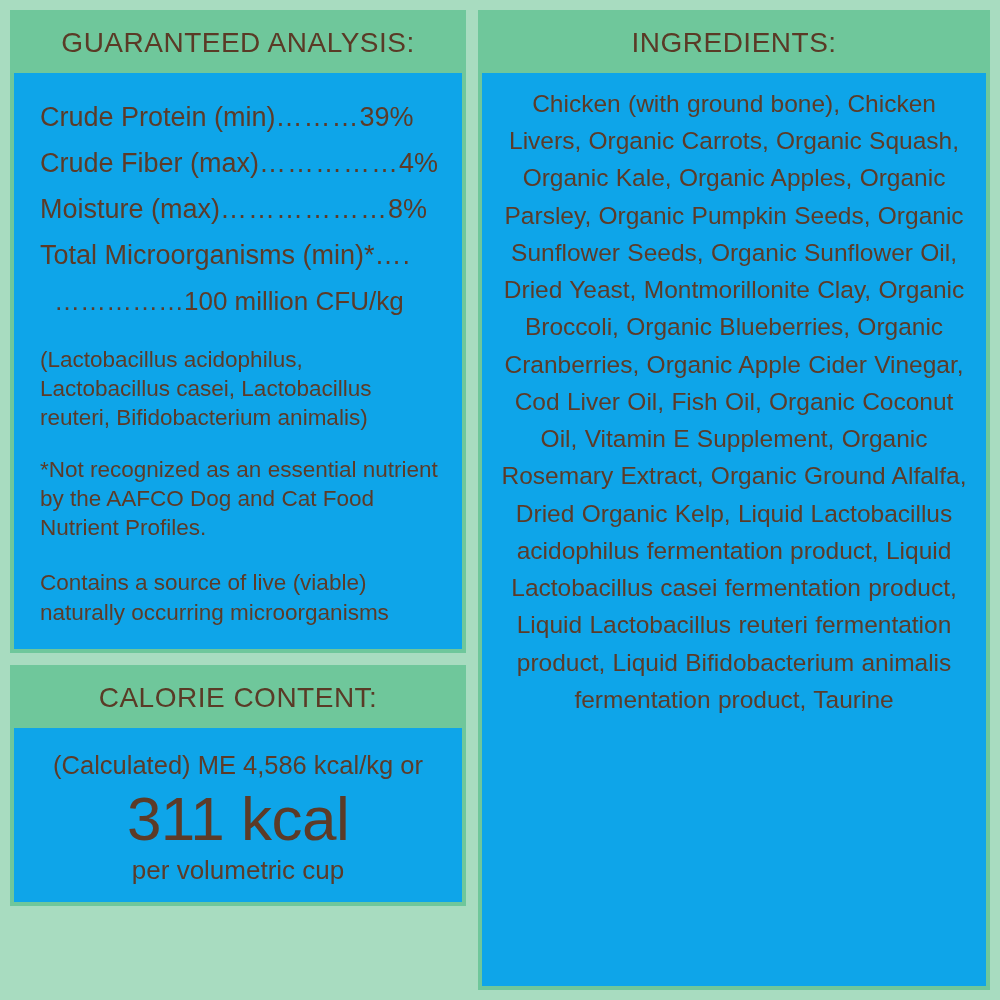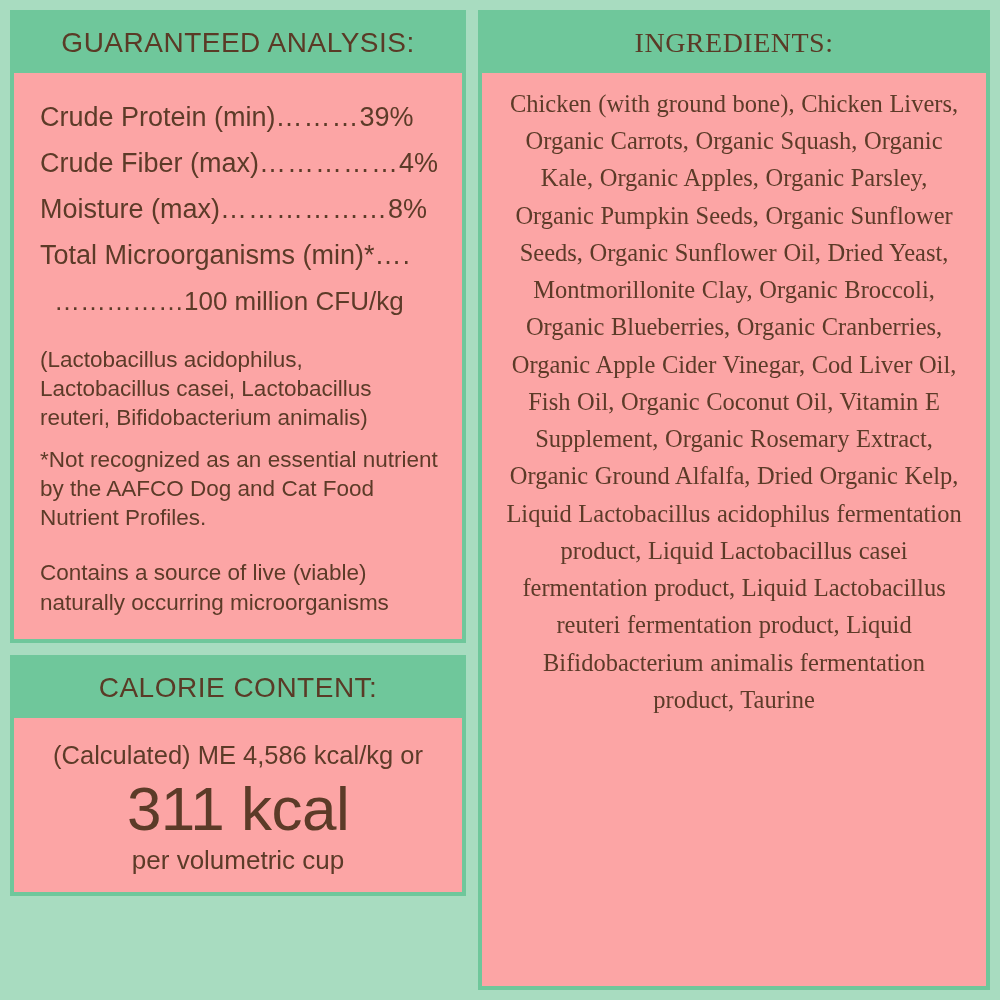--- a/index.html
+++ b/index.html
@@ -19,24 +19,24 @@
     padding: 10px;
     display: flex;
     gap: 12px;
   }
   .col {
     display: flex;
     flex-direction: column;
     gap: 12px;
   }
   .col-left { width: 482px; }
-  .col-right { width: 544px; font-family: Liberation Serif, serif; }
+  .col-right { width: 544px; }
 
   .panel {
-    background: #fca5a5;
+    background: #0ea5e9;
     border: 4px solid #6fc79b;
     display: flex;
     flex-direction: column;
     overflow: hidden;
   }
   .panel-header {
     background: #6fc79b;
     color: #5a3a26;
     text-align: center;
     font-size: 28px;
@@ -66,21 +66,21 @@
     color: #5c3b28;
     padding-left: 14px;
     white-space: nowrap;
   }
   .ga-note {
     font-size: 22.5px;
     line-height: 1.30;
     color: #5c3b28;
     margin-top: 22px;
   }
-  .ga-note.second { margin-top: 12px; }
+  .ga-note.second { margin-top: 22px; }
   .ga-note.third { margin-top: 26px; }
 
   
   .cal-body {
     padding: 22px 10px 16px 10px;
     text-align: center;
     color: #5c3b28;
   }
   .cal-line1 { font-size: 25.5px; line-height: 1.25; }
   .cal-big {

